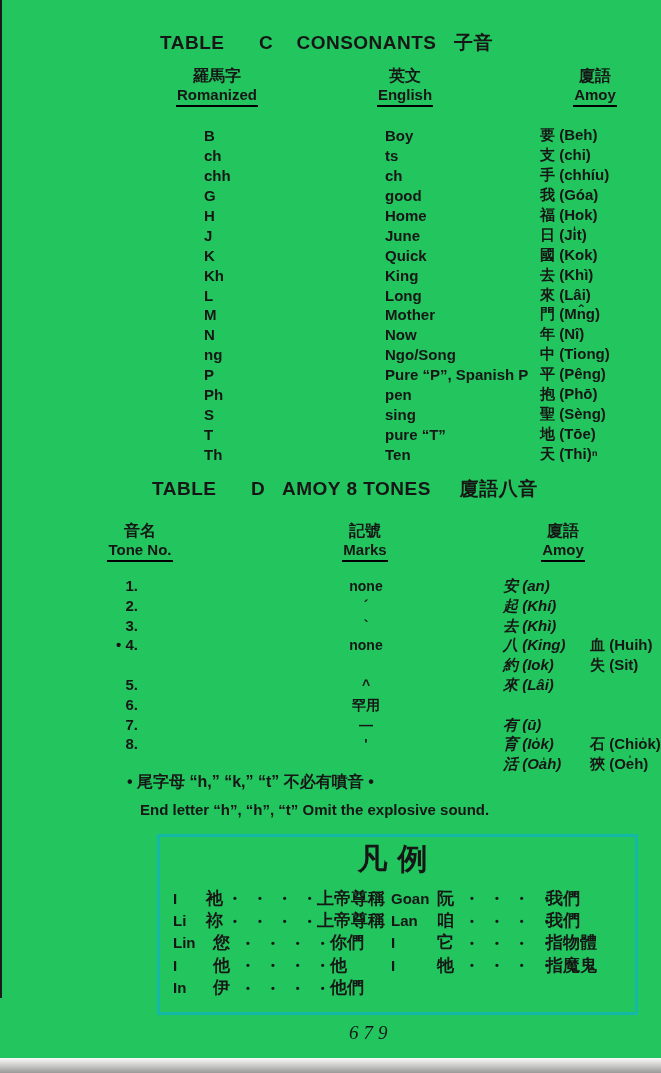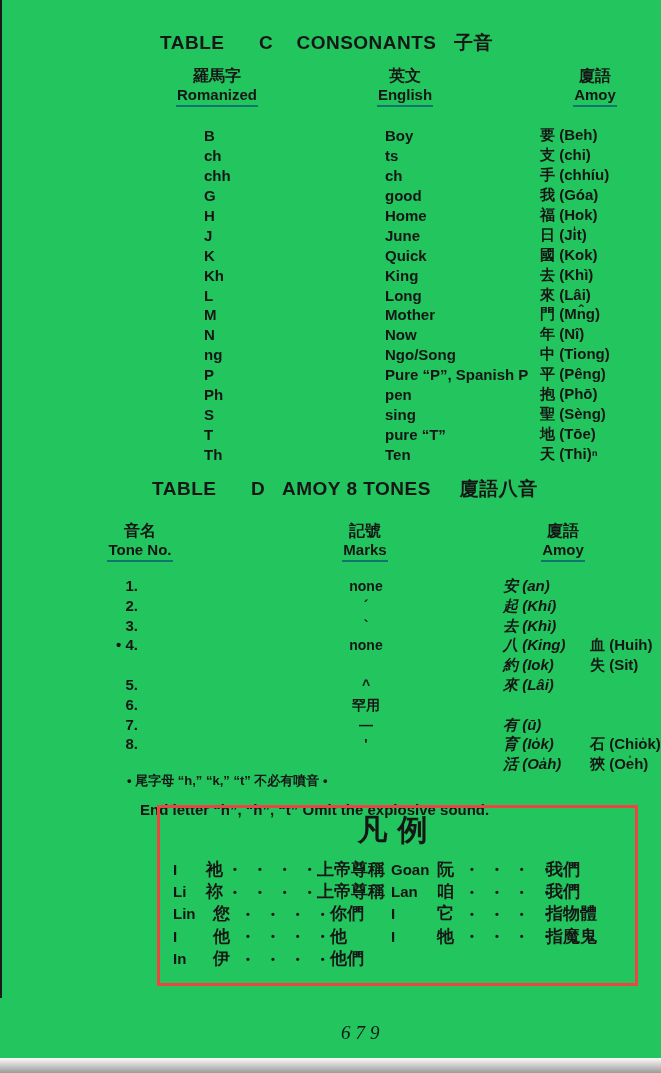--- a/index.html
+++ b/index.html
@@ -12,53 +12,53 @@
   .abs{position:absolute;}
   
   .edge-left{position:absolute;left:0;top:0;width:2px;height:998px;background:#1b1b1b;}
   .edge-bottom{position:absolute;left:0;bottom:0;width:100%;height:15px;
     background:linear-gradient(#fcfcfa,#9a9a98);}
   
   .sec-title{font-size:19px;letter-spacing:.5px;}
   
   .hdr{text-align:center;line-height:19px;}
   .hdr .zh{font-size:16px;}
-  .hdr .en{font-size:15px;border-bottom:2px solid #0f766e;padding:0 1px 1px 1px;display:inline-block;}
+  .hdr .en{font-size:15px;border-bottom:2px solid #000000;padding:0 1px 1px 1px;display:inline-block;}
   
   .c-row{display:flex;align-items:center;height:19.9px;font-size:15px;}
   .c-rom{margin-left:204px;width:181px;}
   .c-eng{width:155px;}
   .c-amoy{flex:1;white-space:nowrap;}
   
   .d-row{position:relative;height:19.8px;font-size:15px;}
   .d-no{position:absolute;left:58px;width:80px;text-align:right;}
   .d-mark{position:absolute;left:300px;width:132px;text-align:center;font-size:14px;line-height:19px;}
   .d-amoy{position:absolute;left:503px;white-space:nowrap;font-style:italic;}
   .d-amoy2{position:absolute;left:590px;white-space:nowrap;}
-  .footnote-zh{font-size:13px;}
+  .footnote-zh{font-size:16px;}
   .footnote-en{font-size:15px;}
   
-  .legend-box{position:absolute;left:157px;top:805px;width:481px;height:181px;
-    border:3px solid #ef4444;box-sizing:border-box;}
+  .legend-box{position:absolute;left:157px;top:834px;width:481px;height:181px;
+    border:3px solid #14b8a6;box-sizing:border-box;}
   .legend-title{position:absolute;top:2px;left:50%;transform:translateX(-50%);
     font-size:30px;letter-spacing:10px;}
   .lg-group{position:absolute;top:50px;}
   .lg-left{left:13px;width:212px;}
   .lg-right{left:231px;width:245px;}
   .lg-row{display:flex;align-items:center;height:22.4px;font-size:16px;white-space:nowrap;}
   .lg-rom{width:40px;font-size:15px;}
   .lg-char{width:33px;font-size:17px;}
   .lg-dots{width:84px;letter-spacing:9px;font-size:11px;}
   .lg-right .lg-rom{width:46px;}
   .lg-right .lg-char{width:33px;}
   .lg-right .lg-dots{width:76px;}
   .lg-desc{font-size:17px;}
   
   .page-num{font-family:"Liberation Serif","DejaVu Serif",serif;font-style:italic;
-    font-weight:normal;font-size:19px;letter-spacing:5px;}
+    font-weight:normal;font-size:19px;letter-spacing:5px;margin-left:8px;}
 </style>
 </head>
 <body>
 
 <div class="page">
   <div class="edge-left"></div>
 
   <div class="abs sec-title pre" style="top:30px;left:160px;">TABLE      C    CONSONANTS   子音</div>
 
   <div class="abs hdr" style="top:66px;left:172px;width:90px;">

